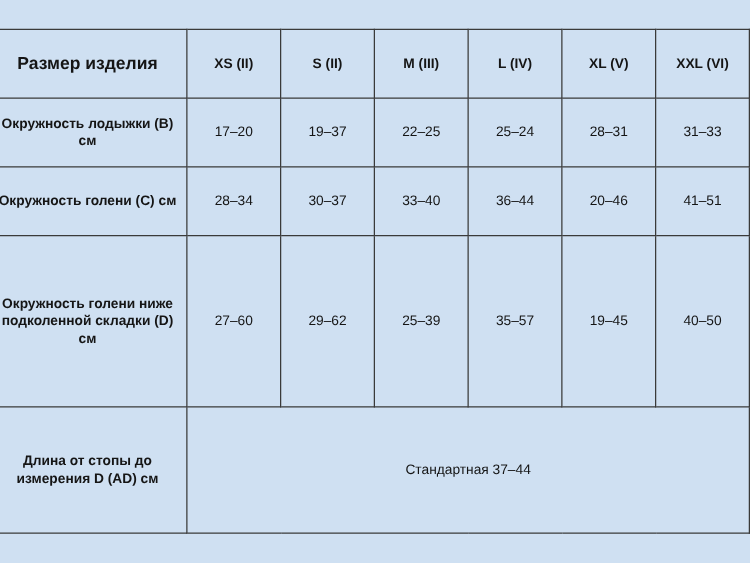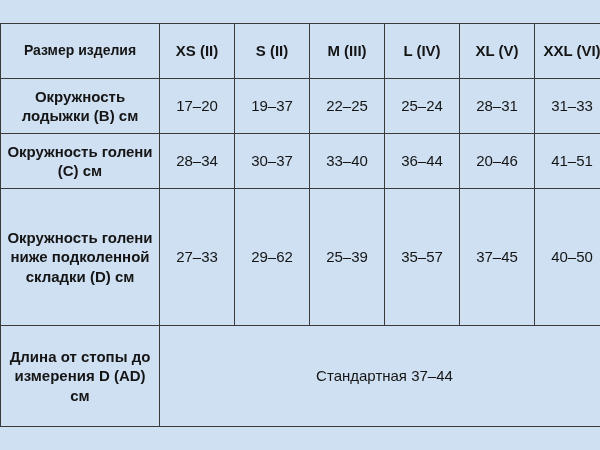--- a/index.html
+++ b/index.html
@@ -13,33 +13,33 @@
     font-family: "Liberation Sans", sans-serif;
     color: #1a1a1a;
     overflow: hidden;
   }
   .wrap {
     width: 600px;
     height: 450px;
     box-sizing: border-box;
     display: flex;
     align-items: center;
-    justify-content: flex-start;
+    justify-content: flex-end;
   }
   table.size-table {
     border-collapse: collapse;
     width: 546px;
     table-layout: fixed;
     background: #cfe0f2;
   }
   table.size-table td {
     border: 1px solid #3a3a3a;
     text-align: center;
     vertical-align: middle;
-    font-size: 15px;
+    font-size: 11px;
     line-height: 1.28;
     padding: 6px 4px;
     color: #151515;
   }
   td.label-cell {
     font-weight: bold;
     font-size: 13.5px;
     padding: 8px 6px;
   }
   tr.header-row td {
@@ -98,25 +98,25 @@
         <td class="value-cell">28–34</td>
         <td class="value-cell">30–37</td>
         <td class="value-cell">33–40</td>
         <td class="value-cell">36–44</td>
         <td class="value-cell">20–46</td>
         <td class="value-cell">41–51</td>
       </tr>
 
       <tr class="row-d">
         <td class="label-cell col-label">Окружность голени ниже подколенной складки (D) см</td>
-        <td class="value-cell">27–33</td>
+        <td class="value-cell">27–60</td>
         <td class="value-cell">29–62</td>
         <td class="value-cell">25–39</td>
         <td class="value-cell">35–57</td>
-        <td class="value-cell">37–45</td>
+        <td class="value-cell">19–45</td>
         <td class="value-cell">40–50</td>
       </tr>
 
       <tr class="row-ad">
         <td class="label-cell col-label">Длина от стопы до измерения D (AD) см</td>
         <td class="span-cell" colspan="6">Стандартная 37–44</td>
       </tr>
     </tbody>
   </table>
 </div>

